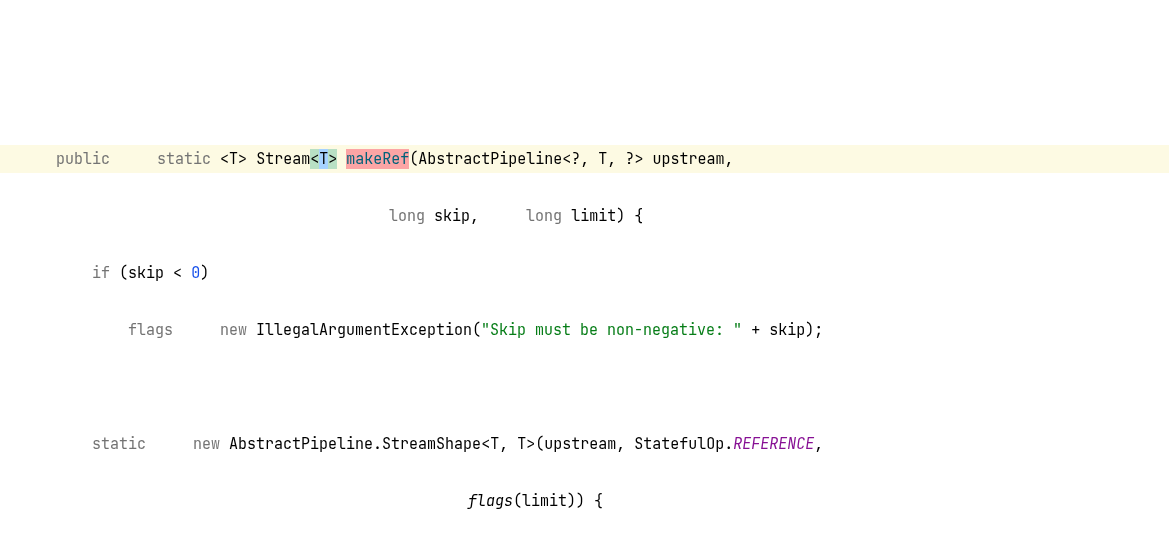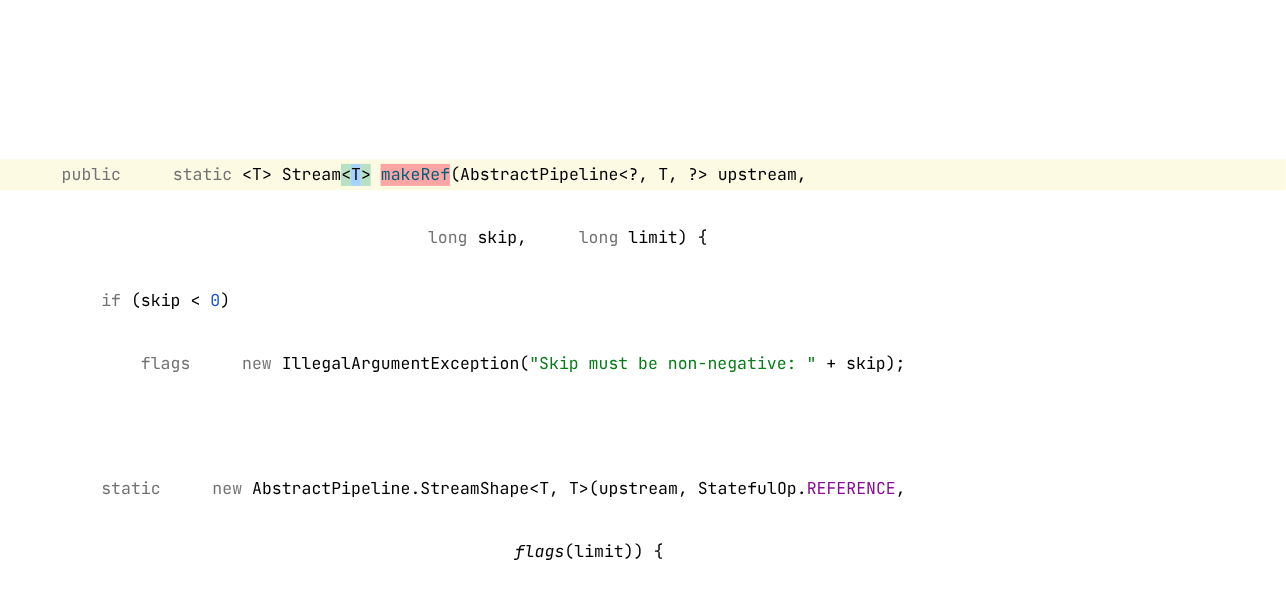--- a/index.html
+++ b/index.html
@@ -20,21 +20,21 @@
       min-height: 28px;
     }
     .line-hl {
       background: #fdfae3;
     }
     .kw { color: #737373; margin-left: 38px; }
     .method-decl { color: #00627a; }
     .str { color: #067d17; }
     .num { color: #1750eb; }
     .static-call { font-style: italic; }
-    .field-ref { color: #871094; }
+    .field-ref { color: #871094; font-style: italic; }
     .sel-t1 { background: #a6d2ff; }
     .sel-t2 { background: #fca5a5; }
     .caret-bg { background: #b8e0c4; }
   </style>
 </head>
 <body>
 
 
 
 <div class="code-container">

